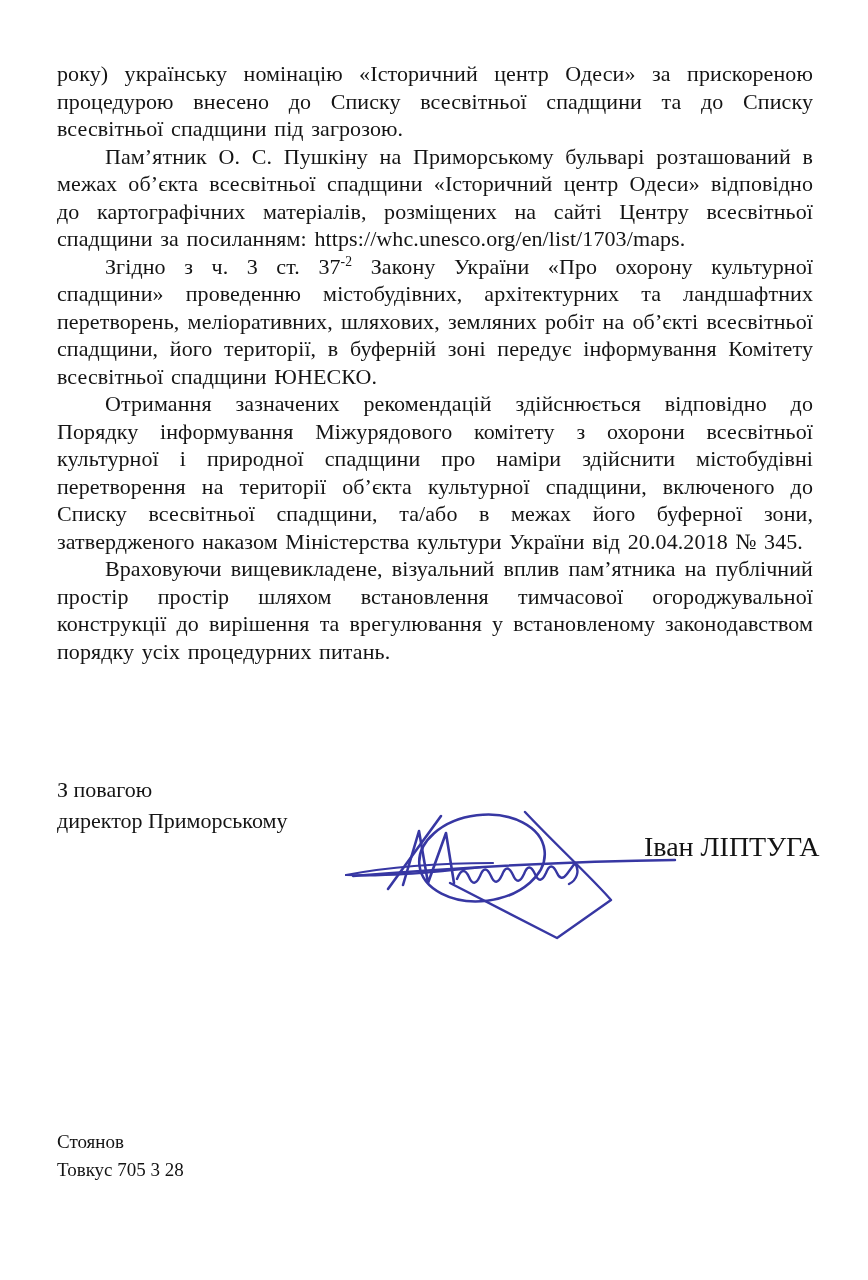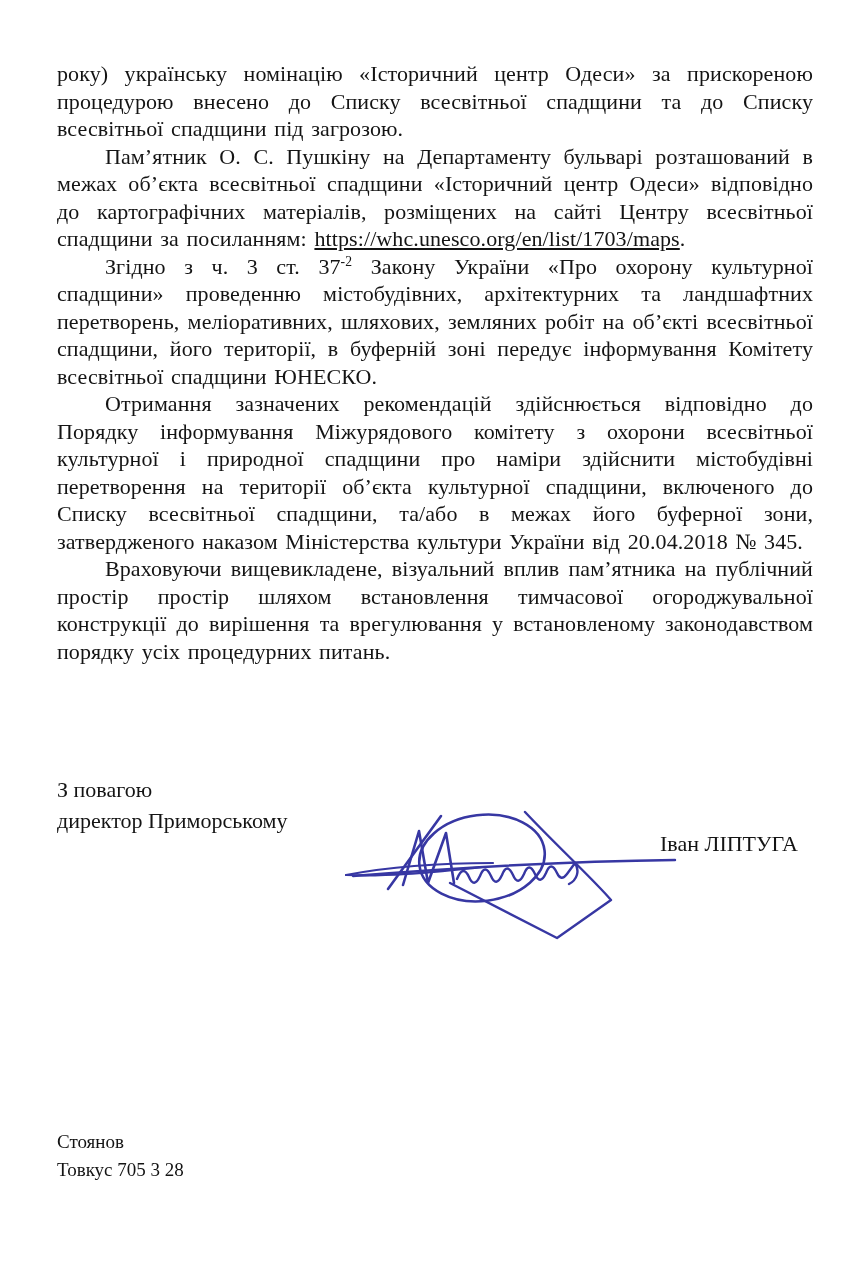--- a/index.html
+++ b/index.html
@@ -29,21 +29,20 @@
   }
   .para {
     margin: 0;
     text-indent: 48px;
   }
   .para.continuation {
     text-indent: 0;
   }
   .doc-link {
     color: inherit;
-    text-decoration: underline;
     cursor: pointer;
   }
   .sup-ref {
     font-size: 0.62em;
     vertical-align: super;
     line-height: 0;
   }
   .sig-left {
     position: absolute;
     left: 57px;
@@ -51,42 +50,42 @@
     font-size: 22px;
     line-height: 31px;
   }
   .sig-ink {
     position: absolute;
     left: 333px;
     top: 776px;
   }
   .sig-name {
     position: absolute;
-    left: 660px;
+    left: 644px;
     top: 831px;
-    font-size: 22px;
+    font-size: 28px;
     white-space: nowrap;
     text-align: center;
   }
   .footer {
     position: absolute;
     left: 57px;
     top: 1128px;
     font-size: 19px;
     line-height: 28px;
   }
 </style>
 </head>
 <body>
 
 <div class="page">
 
   <div class="doc-body">
     <p class="para continuation">року) українську номінацію «Історичний центр Одеси» за прискореною процедурою внесено до Списку всесвітньої спадщини та до Списку всесвітньої спадщини під загрозою.</p>
-    <p class="para"><span>Пам’ятник О. С. Пушкіну на Департаменту бульварі розташований в межах об’єкта всесвітньої спадщини «Історичний центр Одеси» відповідно до картографічних матеріалів, розміщених на сайті Центру всесвітньої спадщини за посиланням: </span><span class="doc-link">https://whc.unesco.org/en/list/1703/maps</span><span>.</span></p>
+    <p class="para"><span>Пам’ятник О. С. Пушкіну на Приморському бульварі розташований в межах об’єкта всесвітньої спадщини «Історичний центр Одеси» відповідно до картографічних матеріалів, розміщених на сайті Центру всесвітньої спадщини за посиланням: </span><span class="doc-link">https://whc.unesco.org/en/list/1703/maps</span><span>.</span></p>
     <p class="para"><span>Згідно з ч. 3 ст. 37</span><span class="sup-ref">-2</span><span> Закону України «Про охорону культурної спадщини» проведенню містобудівних, архітектурних та ландшафтних перетворень, меліоративних, шляхових, земляних робіт на об’єкті всесвітньої спадщини, його території, в буферній зоні передує інформування Комітету всесвітньої спадщини ЮНЕСКО.</span></p>
     <p class="para">Отримання зазначених рекомендацій здійснюється відповідно до Порядку інформування Міжурядового комітету з охорони всесвітньої культурної і природної спадщини про наміри здійснити містобудівні перетворення на території об’єкта культурної спадщини, включеного до Списку всесвітньої спадщини, та/або в межах його буферної зони, затвердженого наказом Міністерства культури України від 20.04.2018 № 345.</p>
     <p class="para">Враховуючи вищевикладене, візуальний вплив пам’ятника на публічний простір простір шляхом встановлення тимчасової огороджувальної конструкції до вирішення та врегулювання у встановленому законодавством порядку усіх процедурних питань.</p>
   </div>
 
   <div class="sig-left">
     <div>З повагою</div>
     <div>директор Приморському</div>
   </div>
 

